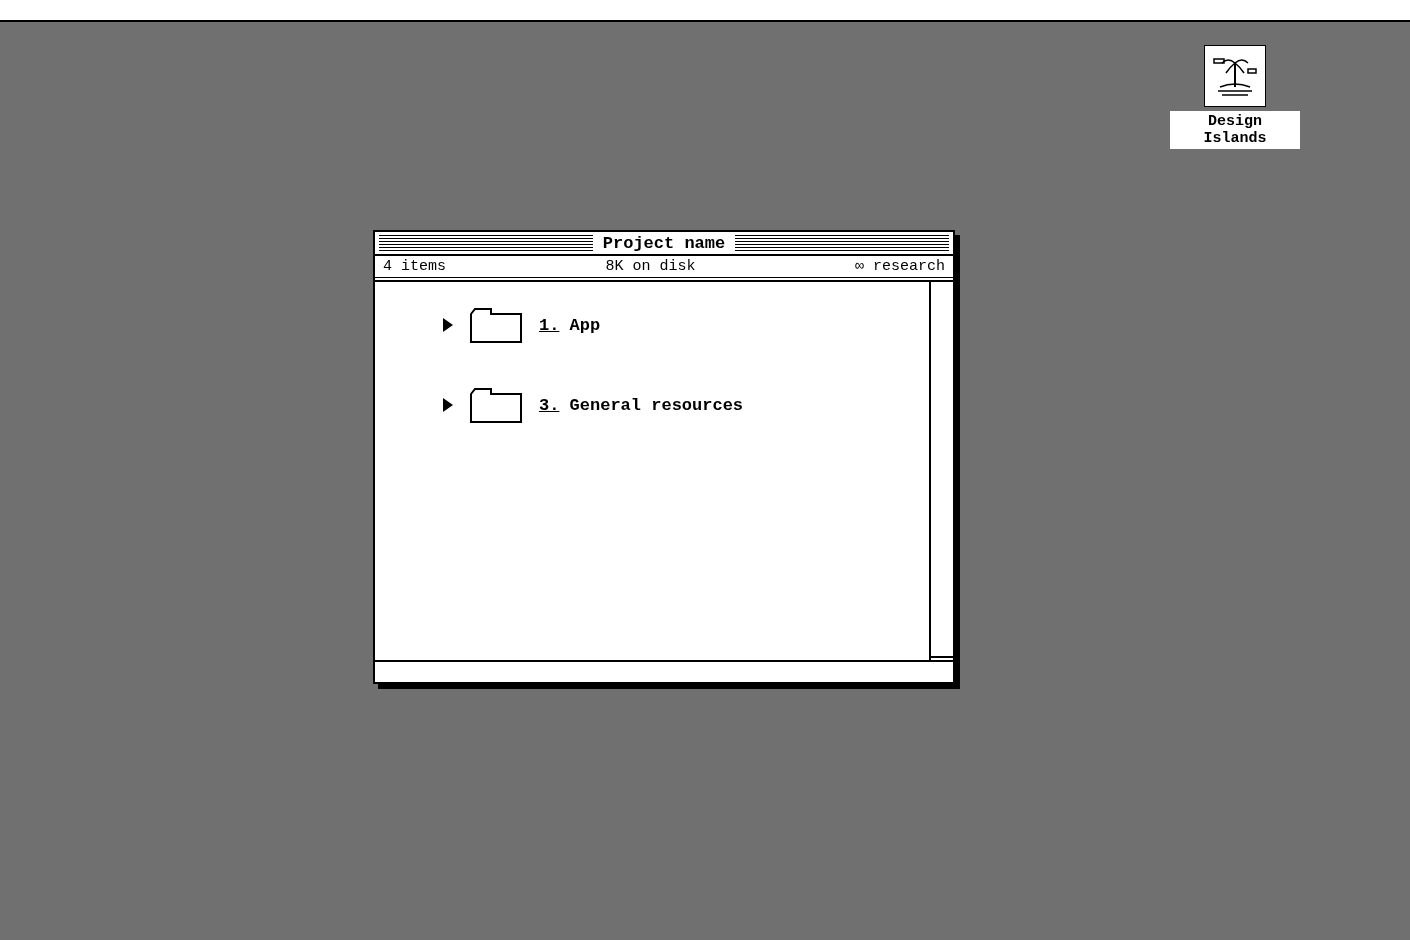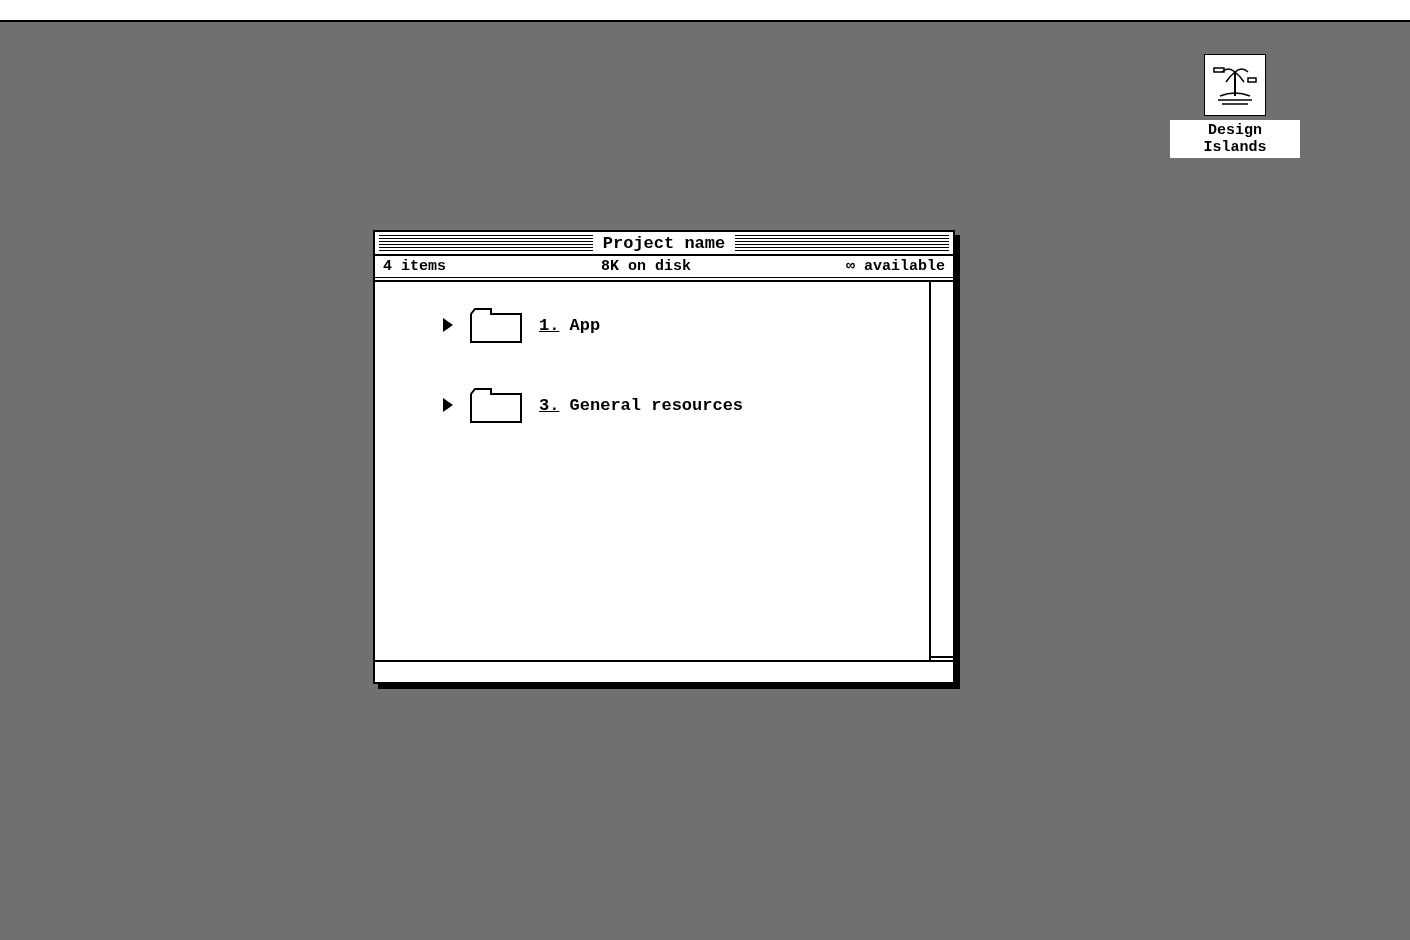--- a/index.html
+++ b/index.html
@@ -24,21 +24,21 @@
   right: 0;
   bottom: 0;
   background-image:
     repeating-linear-gradient(45deg, #707070 0 1px, transparent 1px 2px),
     repeating-linear-gradient(-45deg, #707070 0 1px, transparent 1px 2px);
   background-color: #fff;
   background-size: 2px 2px;
 }
 .desktop-icon {
   position: absolute;
-  top: 32px;
+  top: 23px;
   right: 110px;
   width: 130px;
   text-align: center;
 }
 .desktop-icon .icon-img {
   width: 62px;
   height: 62px;
   background: #fff;
   margin: 0 auto;
   display: flex;
@@ -93,21 +93,21 @@
   z-index: 1;
 }
 .statusbar {
   height: 22px;
   border-bottom: 1px solid #000;
   display: flex;
   justify-content: space-between;
   align-items: center;
   padding: 0 8px;
   font-size: 15px;
-  font-weight: bold;
+  font-weight: normal;
 }
 .separator {
   height: 4px;
   border-bottom: 2px solid #000;
 }
 .content-area {
   display: flex;
   height: calc(100% - 52px);
   margin-left: 48px;
 }
@@ -187,21 +187,21 @@
   <div class="window-shadow"></div>
 
   <div class="window">
     <div class="titlebar">
       <div class="stripes"></div>
       <div class="title-text">Project name</div>
     </div>
     <div class="statusbar">
       <span>4 items</span>
       <span>8K on disk</span>
-      <span>∞ available</span>
+      <span>∞ research</span>
     </div>
     <div class="separator"></div>
     <div class="content-area">
       <div class="file-list">
 
         <div class="folder-row">
           <div class="disclosure"></div>
           <svg class="folder-icon" viewBox="0 0 54 38">
             <path d="M2 8 L2 36 L52 36 L52 8 L22 8 L22 3 L6 3 L2 8 Z" fill="#fff" stroke="#000" stroke-width="2"></path>
           </svg>

